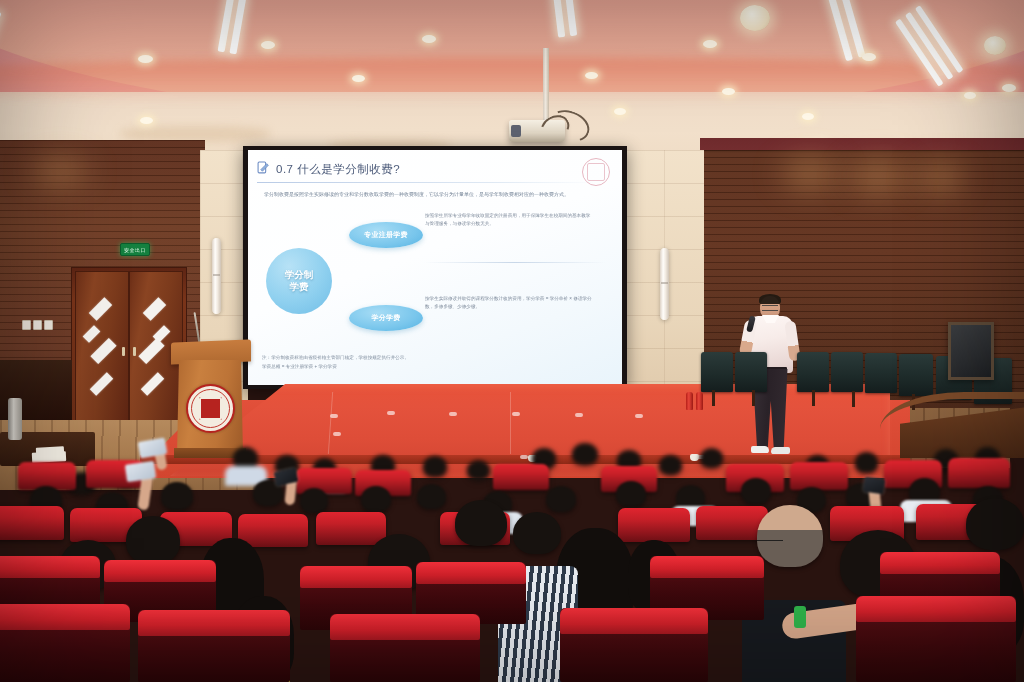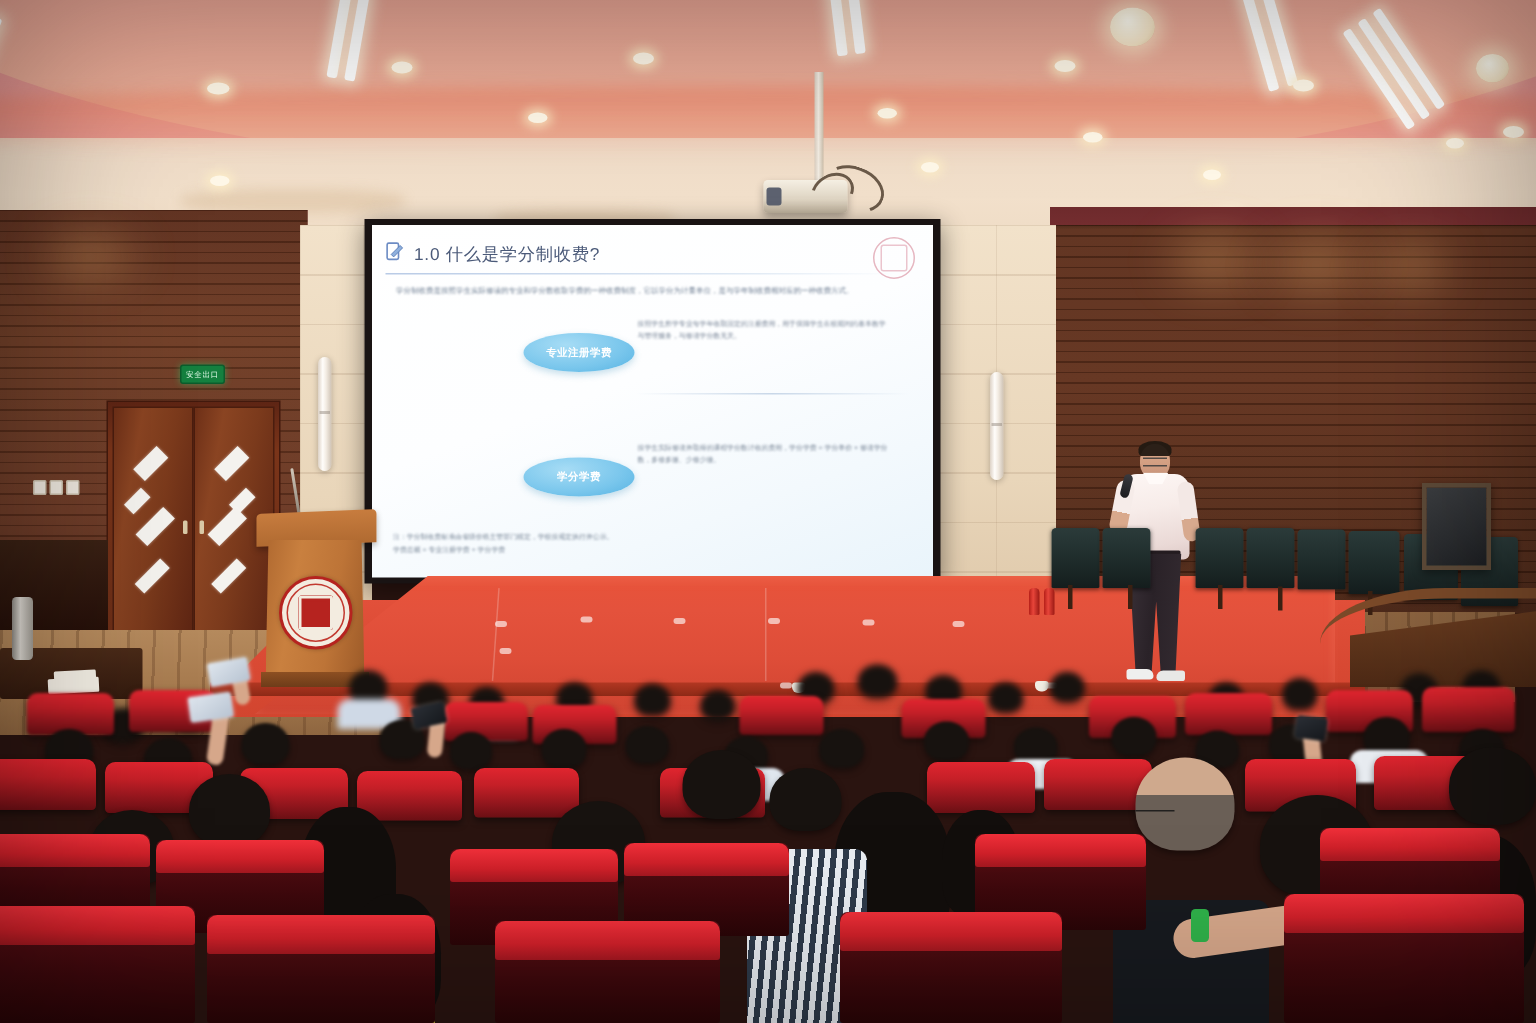--- a/index.html
+++ b/index.html
@@ -367,26 +367,30 @@
   <div class="floor-wood"></div>
   <div class="floor-wood-r"></div>
 
   <div class="screen-frame"></div>
   <div class="screen">
 
     <svg class="sc-icon" viewBox="0 0 24 24">
       <rect x="2" y="1" width="14" height="20" rx="2" fill="none" stroke="#6d8cc4" stroke-width="2"></rect>
       <path d="M10 18 L21 7 L18 4 L7 15 Z" fill="#8fb0dd" stroke="#5d7fb8" stroke-width="1.2"></path>
     </svg>
-    <div class="sc-title">1.0 什么是学分制收费?</div>
+    <div class="sc-title">0.7 什么是学分制收费?</div>
     <div class="sc-underline"></div>
     <div class="sc-seal"></div>
 
     <div class="sc-lead">学分制收费是按照学生实际修读的专业和学分数收取学费的一种收费制度，它以学分为计量单位，是与学年制收费相对应的一种收费方式。</div>
 
+    <div class="big-circle">
+      <span>学分制</span>
+      <span>学费</span>
+    </div>
 
     <div class="pill" style="left:101px;top:72px;">专业注册学费</div>
     <div class="para" style="left:177px;top:62px;width:168px;">按照学生所学专业每学年收取固定的注册费用，用于保障学生在校期间的基本教学与管理服务，与修读学分数无关。</div>
     <div class="hairline" style="left:176px;top:112px;width:182px;"></div>
 
     <div class="pill" style="left:101px;top:155px;">学分学费</div>
     <div class="para" style="left:177px;top:145px;width:168px;">按学生实际修读并取得的课程学分数计收的费用，学分学费 = 学分单价 × 修读学分数，多修多缴、少修少缴。</div>
 
     <div class="sc-foot">
       <div>注：学分制收费标准由省级价格主管部门核定，学校按规定执行并公示。</div>

